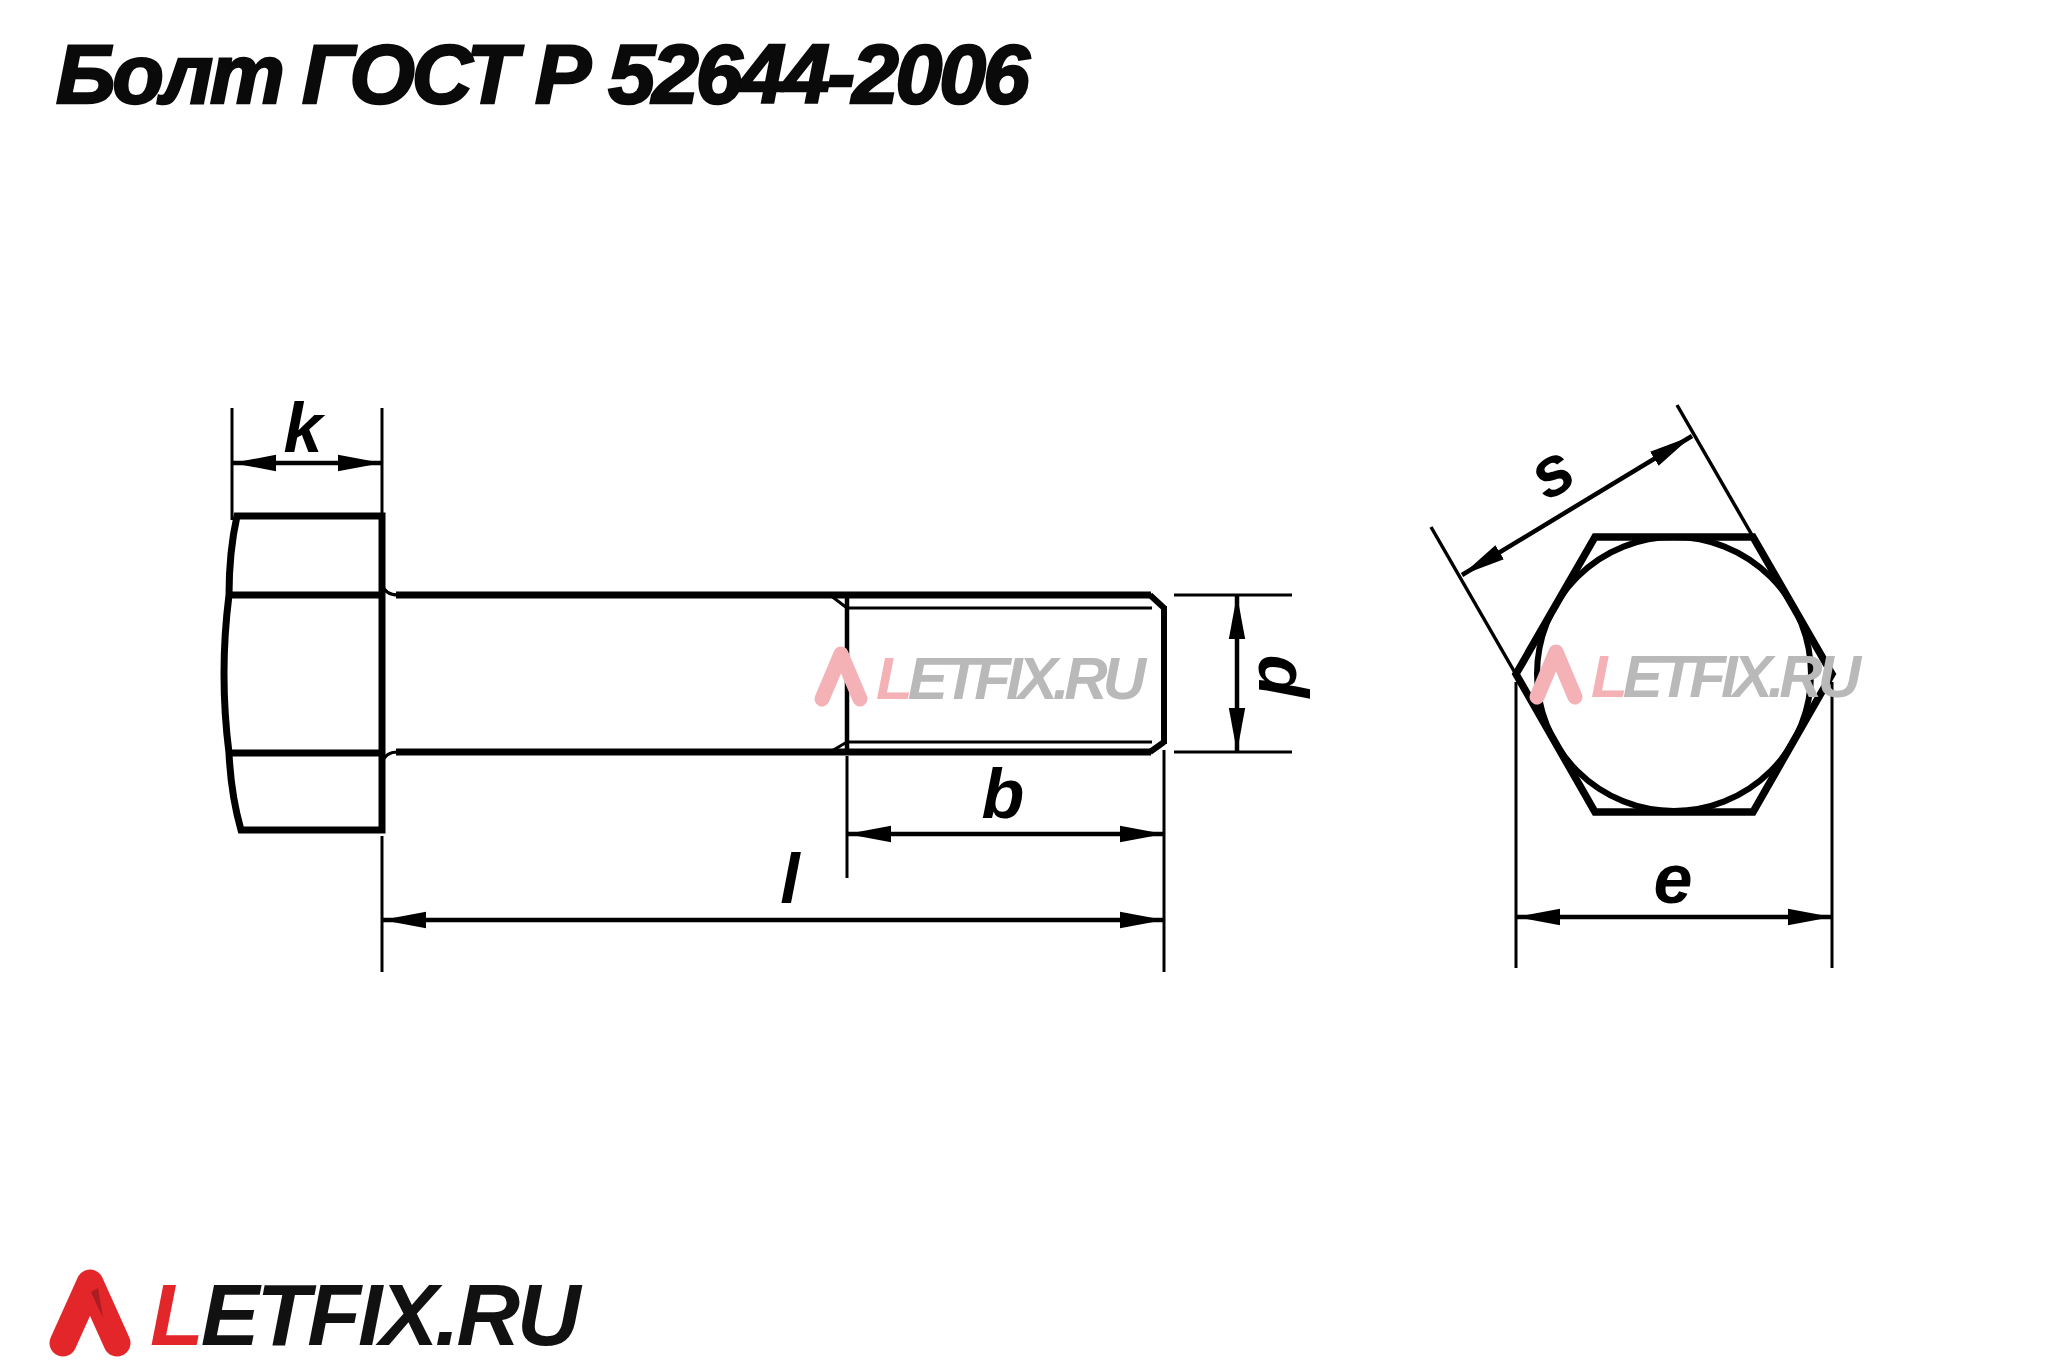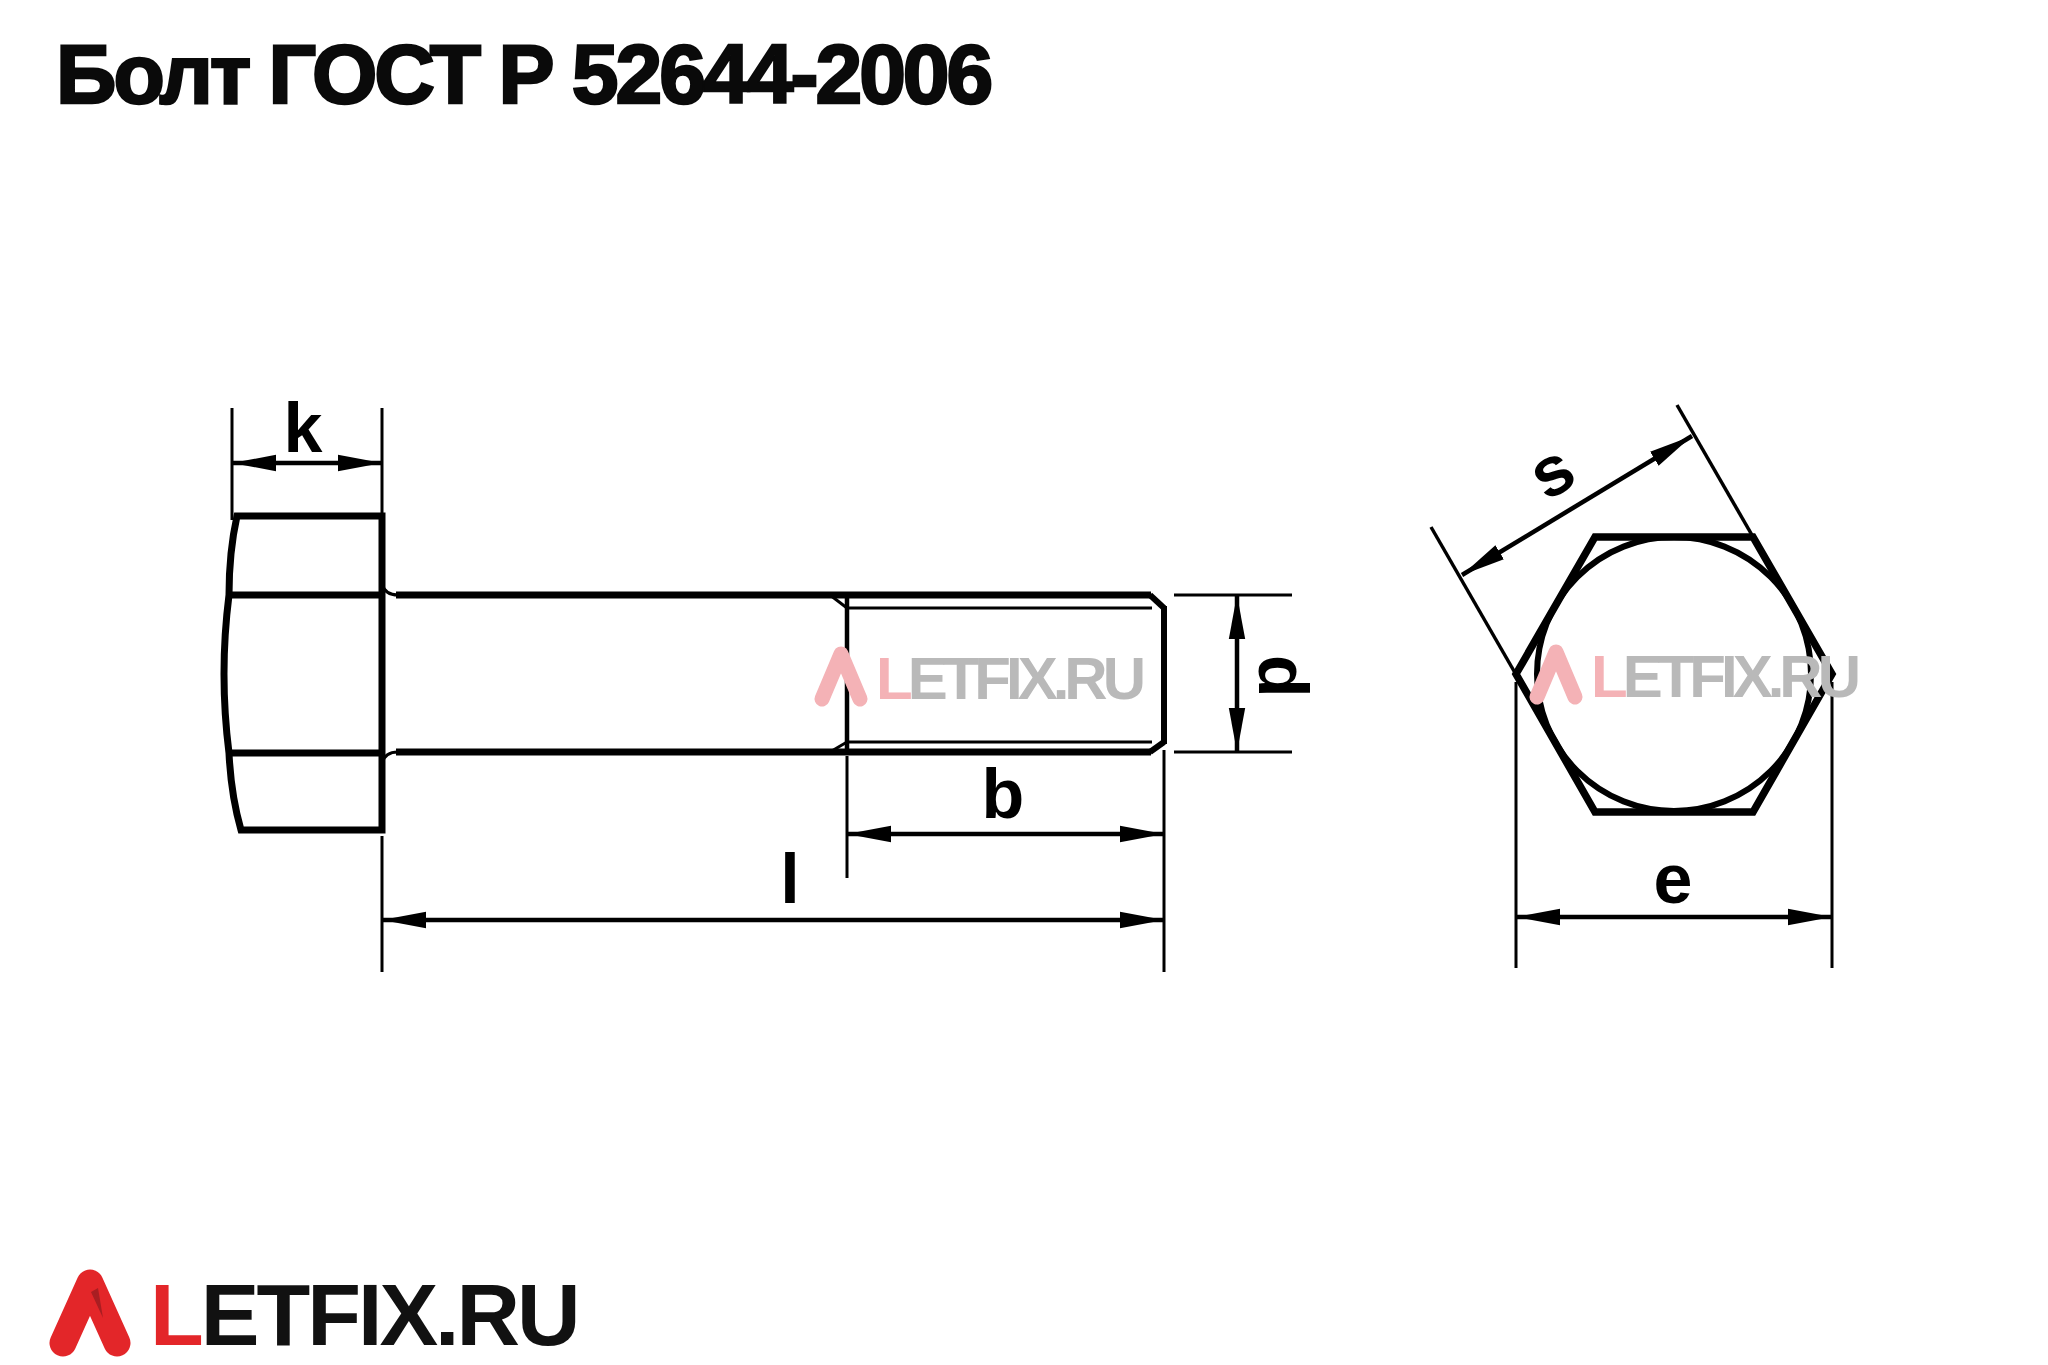--- a/index.html
+++ b/index.html
@@ -6,21 +6,21 @@
     --line:#000000;
     --ink:#0a0a0a;
     --red:#e32629;
     --red-dark:#a91e22;
     --pink:#f4b2b6;
     --wm-gray:#b9b9b9;
     --bg:#ffffff;
   }
   html,body{margin:0;padding:0;background:var(--bg);}
   .stage{position:relative;width:2048px;height:1365px;background:var(--bg);overflow:hidden;
-         font-family:"Liberation Sans", sans-serif;}
+         font-family:"Liberation Sans", sans-serif;font-style:italic;}
   svg{display:block;}
 
   
   .outline{stroke:var(--line);stroke-width:7;fill:none;}
   .outline-med{stroke:var(--line);stroke-width:6;fill:none;}
   .hex{stroke:var(--line);stroke-width:7.5;fill:none;stroke-linejoin:miter;}
   .thin{stroke:var(--line);stroke-width:3;fill:none;}
   .thin2{stroke:var(--line);stroke-width:3.5;fill:none;}
   .dim{stroke:var(--line);stroke-width:4.5;fill:none;}
 

